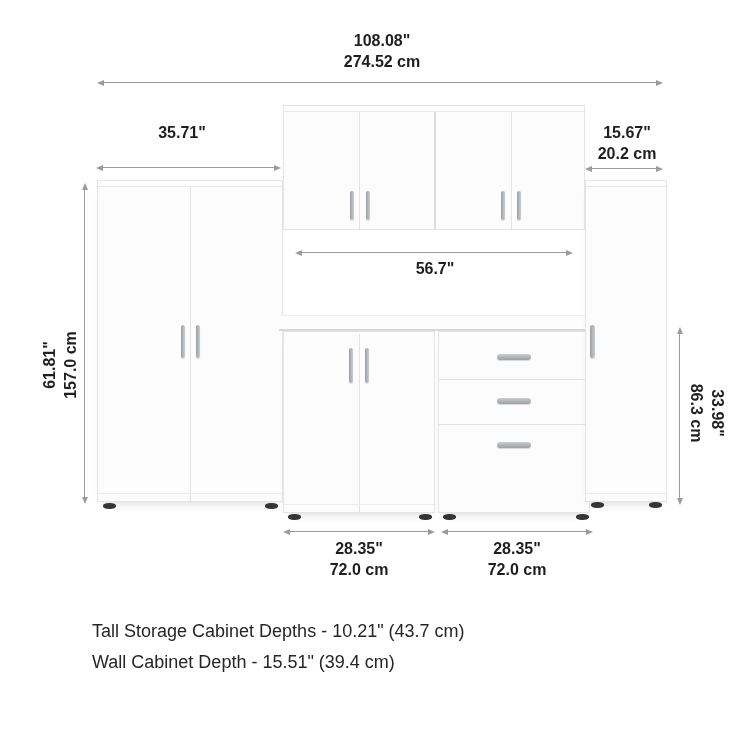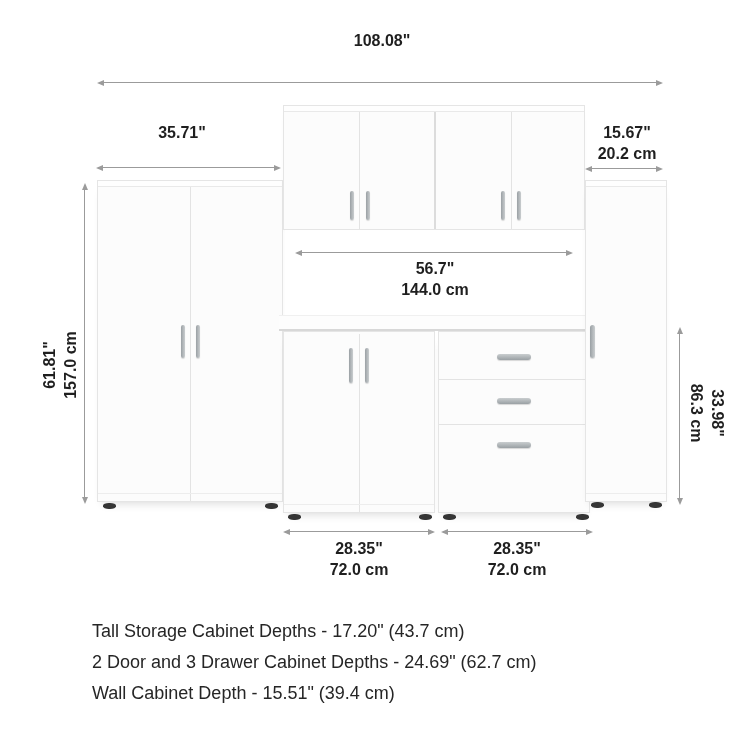--- a/index.html
+++ b/index.html
@@ -91,20 +91,21 @@
   <div class="cab" style="left:585px;top:180px;width:82px;height:322px;">
     <div class="topstrip"></div>
     <div class="vhandle" style="left:4px;top:144px;height:33px;width:5px;"></div>
     <div class="kick"></div>
   </div>
   <div class="foot" style="left:591px;top:502px;"></div>
   <div class="foot" style="left:649px;top:502px;"></div>
 
   <div class="dim-label" style="left:282px;top:30px;width:200px;">
     <div>108.08"</div>
+    <div>274.52 cm</div>
   </div>
   <div class="dim-h" style="left:97px;top:79px;width:566px;">
     <span class="ah ah-l"></span>
     <span class="line"></span>
     <span class="ah ah-r"></span>
   </div>
 
   <div class="dim-label" style="left:86px;top:122px;width:192px;">
     <div>35.71"</div>
   </div>
@@ -124,21 +125,20 @@
     <span class="ah ah-r"></span>
   </div>
 
   <div class="dim-h" style="left:295px;top:249px;width:278px;">
     <span class="ah ah-l"></span>
     <span class="line"></span>
     <span class="ah ah-r"></span>
   </div>
   <div class="dim-label" style="left:335px;top:258px;width:200px;">
     <div>56.7"</div>
-    <div>144.0 cm</div>
   </div>
 
   <div class="dim-v" style="left:81px;top:183px;height:321px;">
     <span class="ah ah-u"></span>
     <span class="line"></span>
     <span class="ah ah-d"></span>
   </div>
   <div class="dim-label rot-ccw" style="left:0px;top:344px;">
     <div>61.81"</div>
     <div>157.0 cm</div>
@@ -168,18 +168,17 @@
     <span class="ah ah-l"></span>
     <span class="line"></span>
     <span class="ah ah-r"></span>
   </div>
   <div class="dim-label" style="left:417px;top:538px;width:200px;">
     <div>28.35"</div>
     <div>72.0 cm</div>
   </div>
 
   <div class="notes" style="left:92px;top:616px;">
-    <div>Tall Storage Cabinet Depths - 17.20" (43.7 cm)</div>
-    <div>2 Door and 3 Drawer Cabinet Depths - 24.69" (62.7 cm)</div>
+    <div>Tall Storage Cabinet Depths - 10.21" (43.7 cm)</div>
     <div>Wall Cabinet Depth - 15.51" (39.4 cm)</div>
   </div>
 
 </div>
 
 </body></html>

